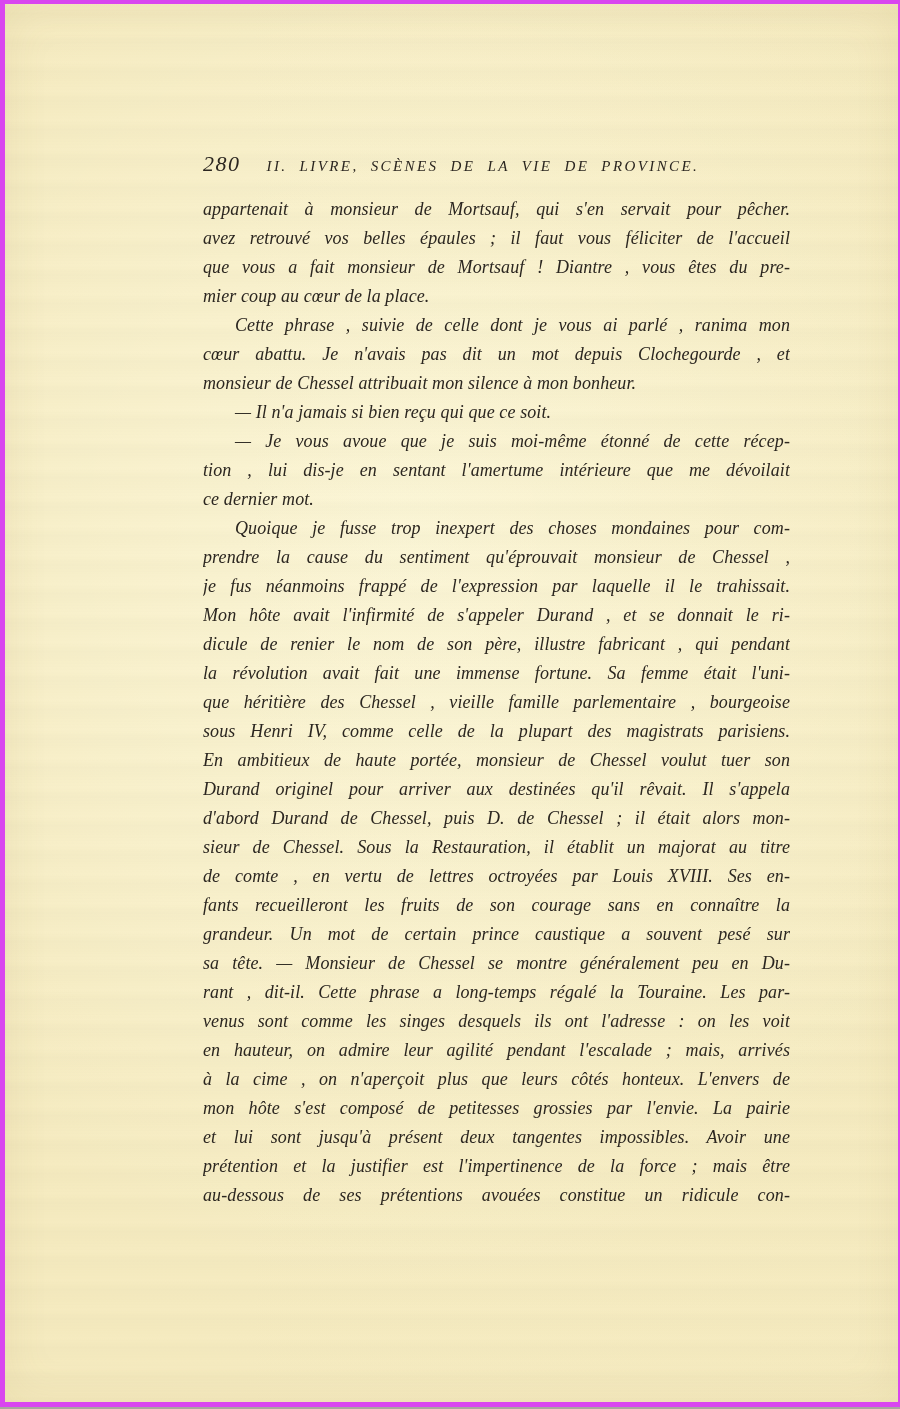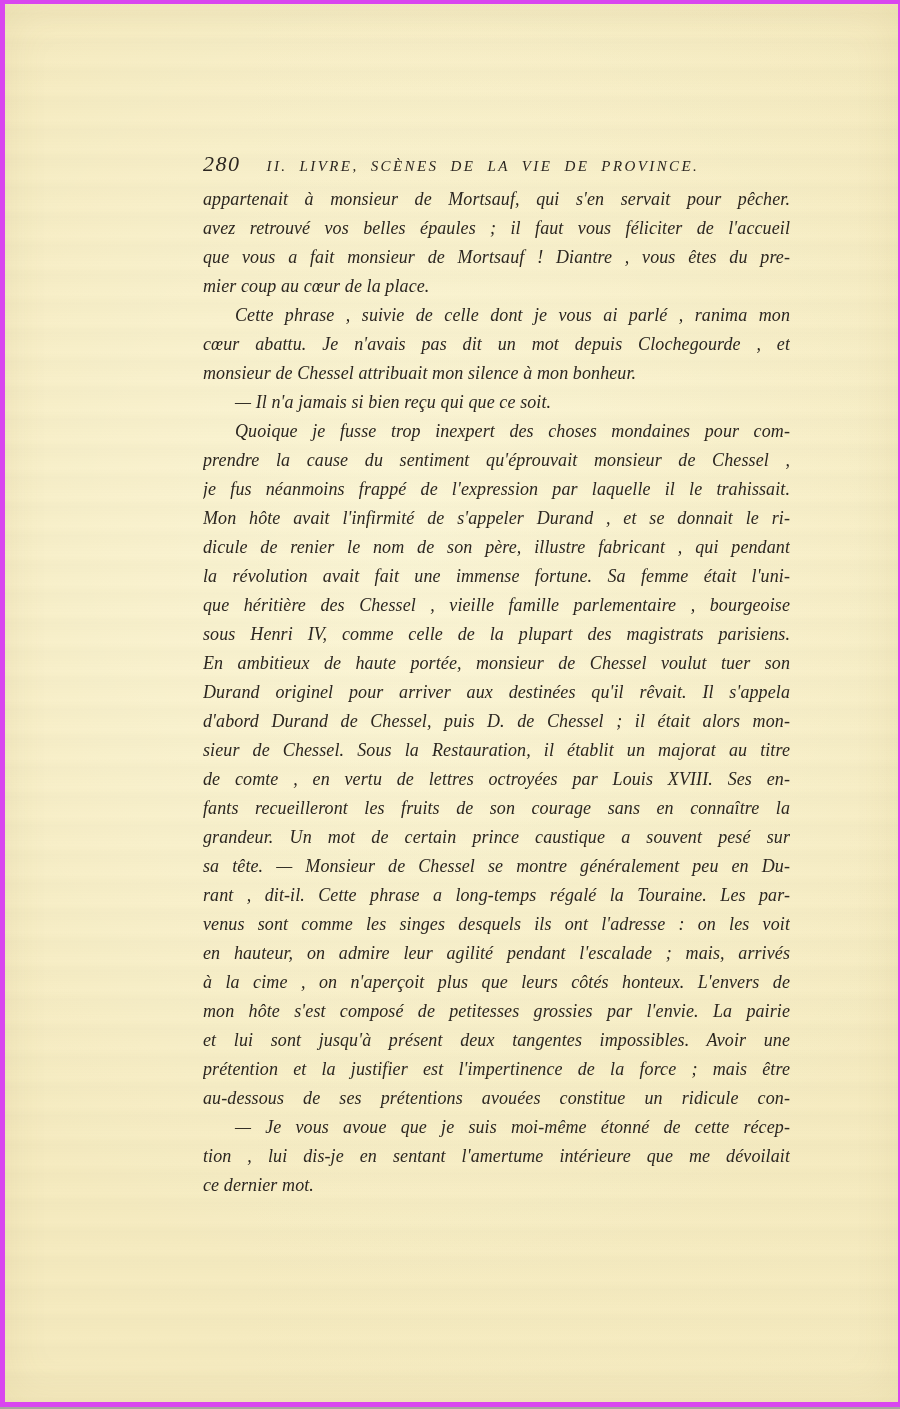--- a/index.html
+++ b/index.html
@@ -64,21 +64,21 @@
     letter-spacing: 1.5px;
   }
   .running-title {
     font-size: 15px;
     letter-spacing: 2.4px;
     word-spacing: 6px;
     white-space: nowrap;
     text-align: right;
   }
   .textblock {
-    margin-top: 4px;
+    margin-top: 14px;
   }
   .para { margin: 0; }
   .line {
     font-size: 18px;
     line-height: 29px;
     height: 29px;
     overflow: hidden;
     text-align: justify;
     text-align-last: justify;
     letter-spacing: 0.1px;
@@ -108,20 +108,25 @@
         </div>
         <div class="para">
           <div class="line indent">Cette phrase , suivie de celle dont je vous ai parlé , ranima mon</div>
           <div class="line">cœur abattu. Je n'avais pas dit un mot depuis Clochegourde , et</div>
           <div class="line endline">monsieur de Chessel attribuait mon silence à mon bonheur.</div>
         </div>
         <div class="para">
           <div class="line indent endline">— Il n'a jamais si bien reçu qui que ce soit.</div>
         </div>
         <div class="para">
+          <div class="line indent">— Je vous avoue que je suis moi-même étonné de cette récep-</div>
+          <div class="line">tion , lui dis-je en sentant l'amertume intérieure que me dévoilait</div>
+          <div class="line endline">ce dernier mot.</div>
+        </div>
+        <div class="para">
           <div class="line indent">Quoique je fusse trop inexpert des choses mondaines pour com-</div>
           <div class="line">prendre la cause du sentiment qu'éprouvait monsieur de Chessel ,</div>
           <div class="line">je fus néanmoins frappé de l'expression par laquelle il le trahissait.</div>
           <div class="line">Mon hôte avait l'infirmité de s'appeler Durand , et se donnait le ri-</div>
           <div class="line">dicule de renier le nom de son père, illustre fabricant , qui pendant</div>
           <div class="line">la révolution avait fait une immense fortune. Sa femme était l'uni-</div>
           <div class="line">que héritière des Chessel , vieille famille parlementaire , bourgeoise</div>
           <div class="line">sous Henri IV, comme celle de la plupart des magistrats parisiens.</div>
           <div class="line">En ambitieux de haute portée, monsieur de Chessel voulut tuer son</div>
           <div class="line">Durand originel pour arriver aux destinées qu'il rêvait. Il s'appela</div>
@@ -133,21 +138,16 @@
           <div class="line">sa tête. — Monsieur de Chessel se montre généralement peu en Du-</div>
           <div class="line">rant , dit-il. Cette phrase a long-temps régalé la Touraine. Les par-</div>
           <div class="line">venus sont comme les singes desquels ils ont l'adresse : on les voit</div>
           <div class="line">en hauteur, on admire leur agilité pendant l'escalade ; mais, arrivés</div>
           <div class="line">à la cime , on n'aperçoit plus que leurs côtés honteux. L'envers de</div>
           <div class="line">mon hôte s'est composé de petitesses grossies par l'envie. La pairie</div>
           <div class="line">et lui sont jusqu'à présent deux tangentes impossibles. Avoir une</div>
           <div class="line">prétention et la justifier est l'impertinence de la force ; mais être</div>
           <div class="line">au-dessous de ses prétentions avouées constitue un ridicule con-</div>
         </div>
-        <div class="para">
-          <div class="line indent">— Je vous avoue que je suis moi-même étonné de cette récep-</div>
-          <div class="line">tion , lui dis-je en sentant l'amertume intérieure que me dévoilait</div>
-          <div class="line endline">ce dernier mot.</div>
-        </div>
       </div>
   </div>
   <div class="scan-bottom-edge"></div>
 </div>
 
 </body></html>

